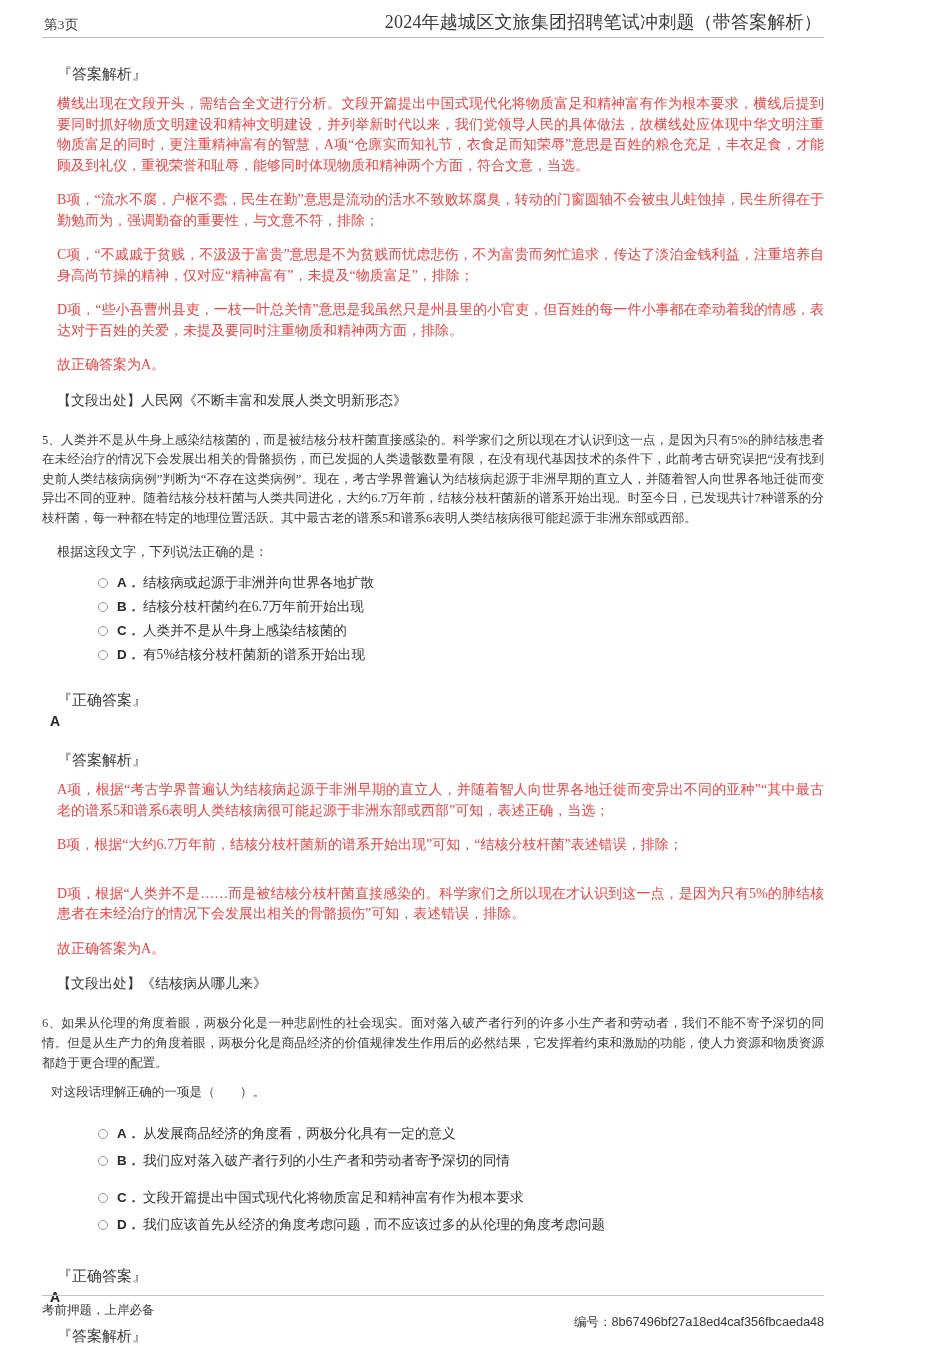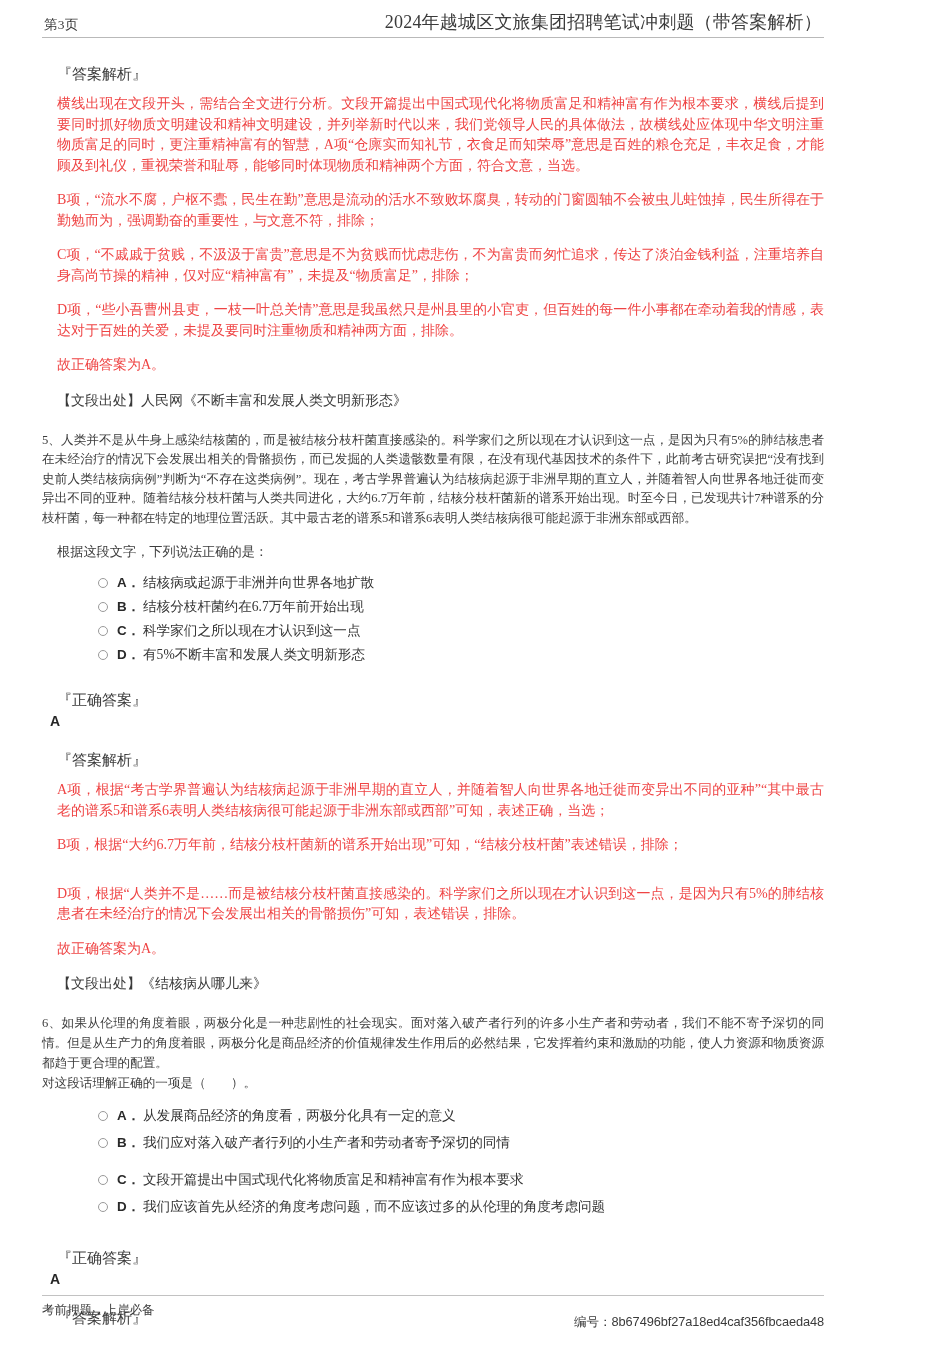--- a/index.html
+++ b/index.html
@@ -87,21 +87,21 @@
     color: #3d3d3d;
   }
   .stem-ask {
     margin: 0;
     padding-left: 15px;
     font-size: 13.2px;
     line-height: 20px;
     color: #3d3d3d;
   }
   .stem-ask2 {
-    margin: 0;
+    margin: 9px;
     font-size: 12.6px;
     line-height: 20px;
     color: #3d3d3d;
   }
 
   
   .options { margin: 0; padding: 0; list-style: none; }
   .opt {
     display: flex;
     align-items: center;
@@ -188,26 +188,26 @@
         <span class="opt-text">结核病或起源于非洲并向世界各地扩散</span>
       </li>
       <li class="opt">
         <span class="radio"></span>
         <span class="opt-letter">B．</span>
         <span class="opt-text">结核分枝杆菌约在6.7万年前开始出现</span>
       </li>
       <li class="opt">
         <span class="radio"></span>
         <span class="opt-letter">C．</span>
-        <span class="opt-text">科学家们之所以现在才认识到这一点</span>
+        <span class="opt-text">人类并不是从牛身上感染结核菌的</span>
       </li>
       <li class="opt">
         <span class="radio"></span>
         <span class="opt-letter">D．</span>
-        <span class="opt-text">有5%不断丰富和发展人类文明新形态</span>
+        <span class="opt-text">有5%结核分枝杆菌新的谱系开始出现</span>
       </li>
     </ul>
 
     <div class="gap-md"></div>
     <div class="tag-line">『正确答案』</div>
     <div class="ans-letter">A</div>
     <div class="gap-sm"></div>
     <div class="tag-line">『答案解析』</div>
     <div class="gap-sm"></div>
 

